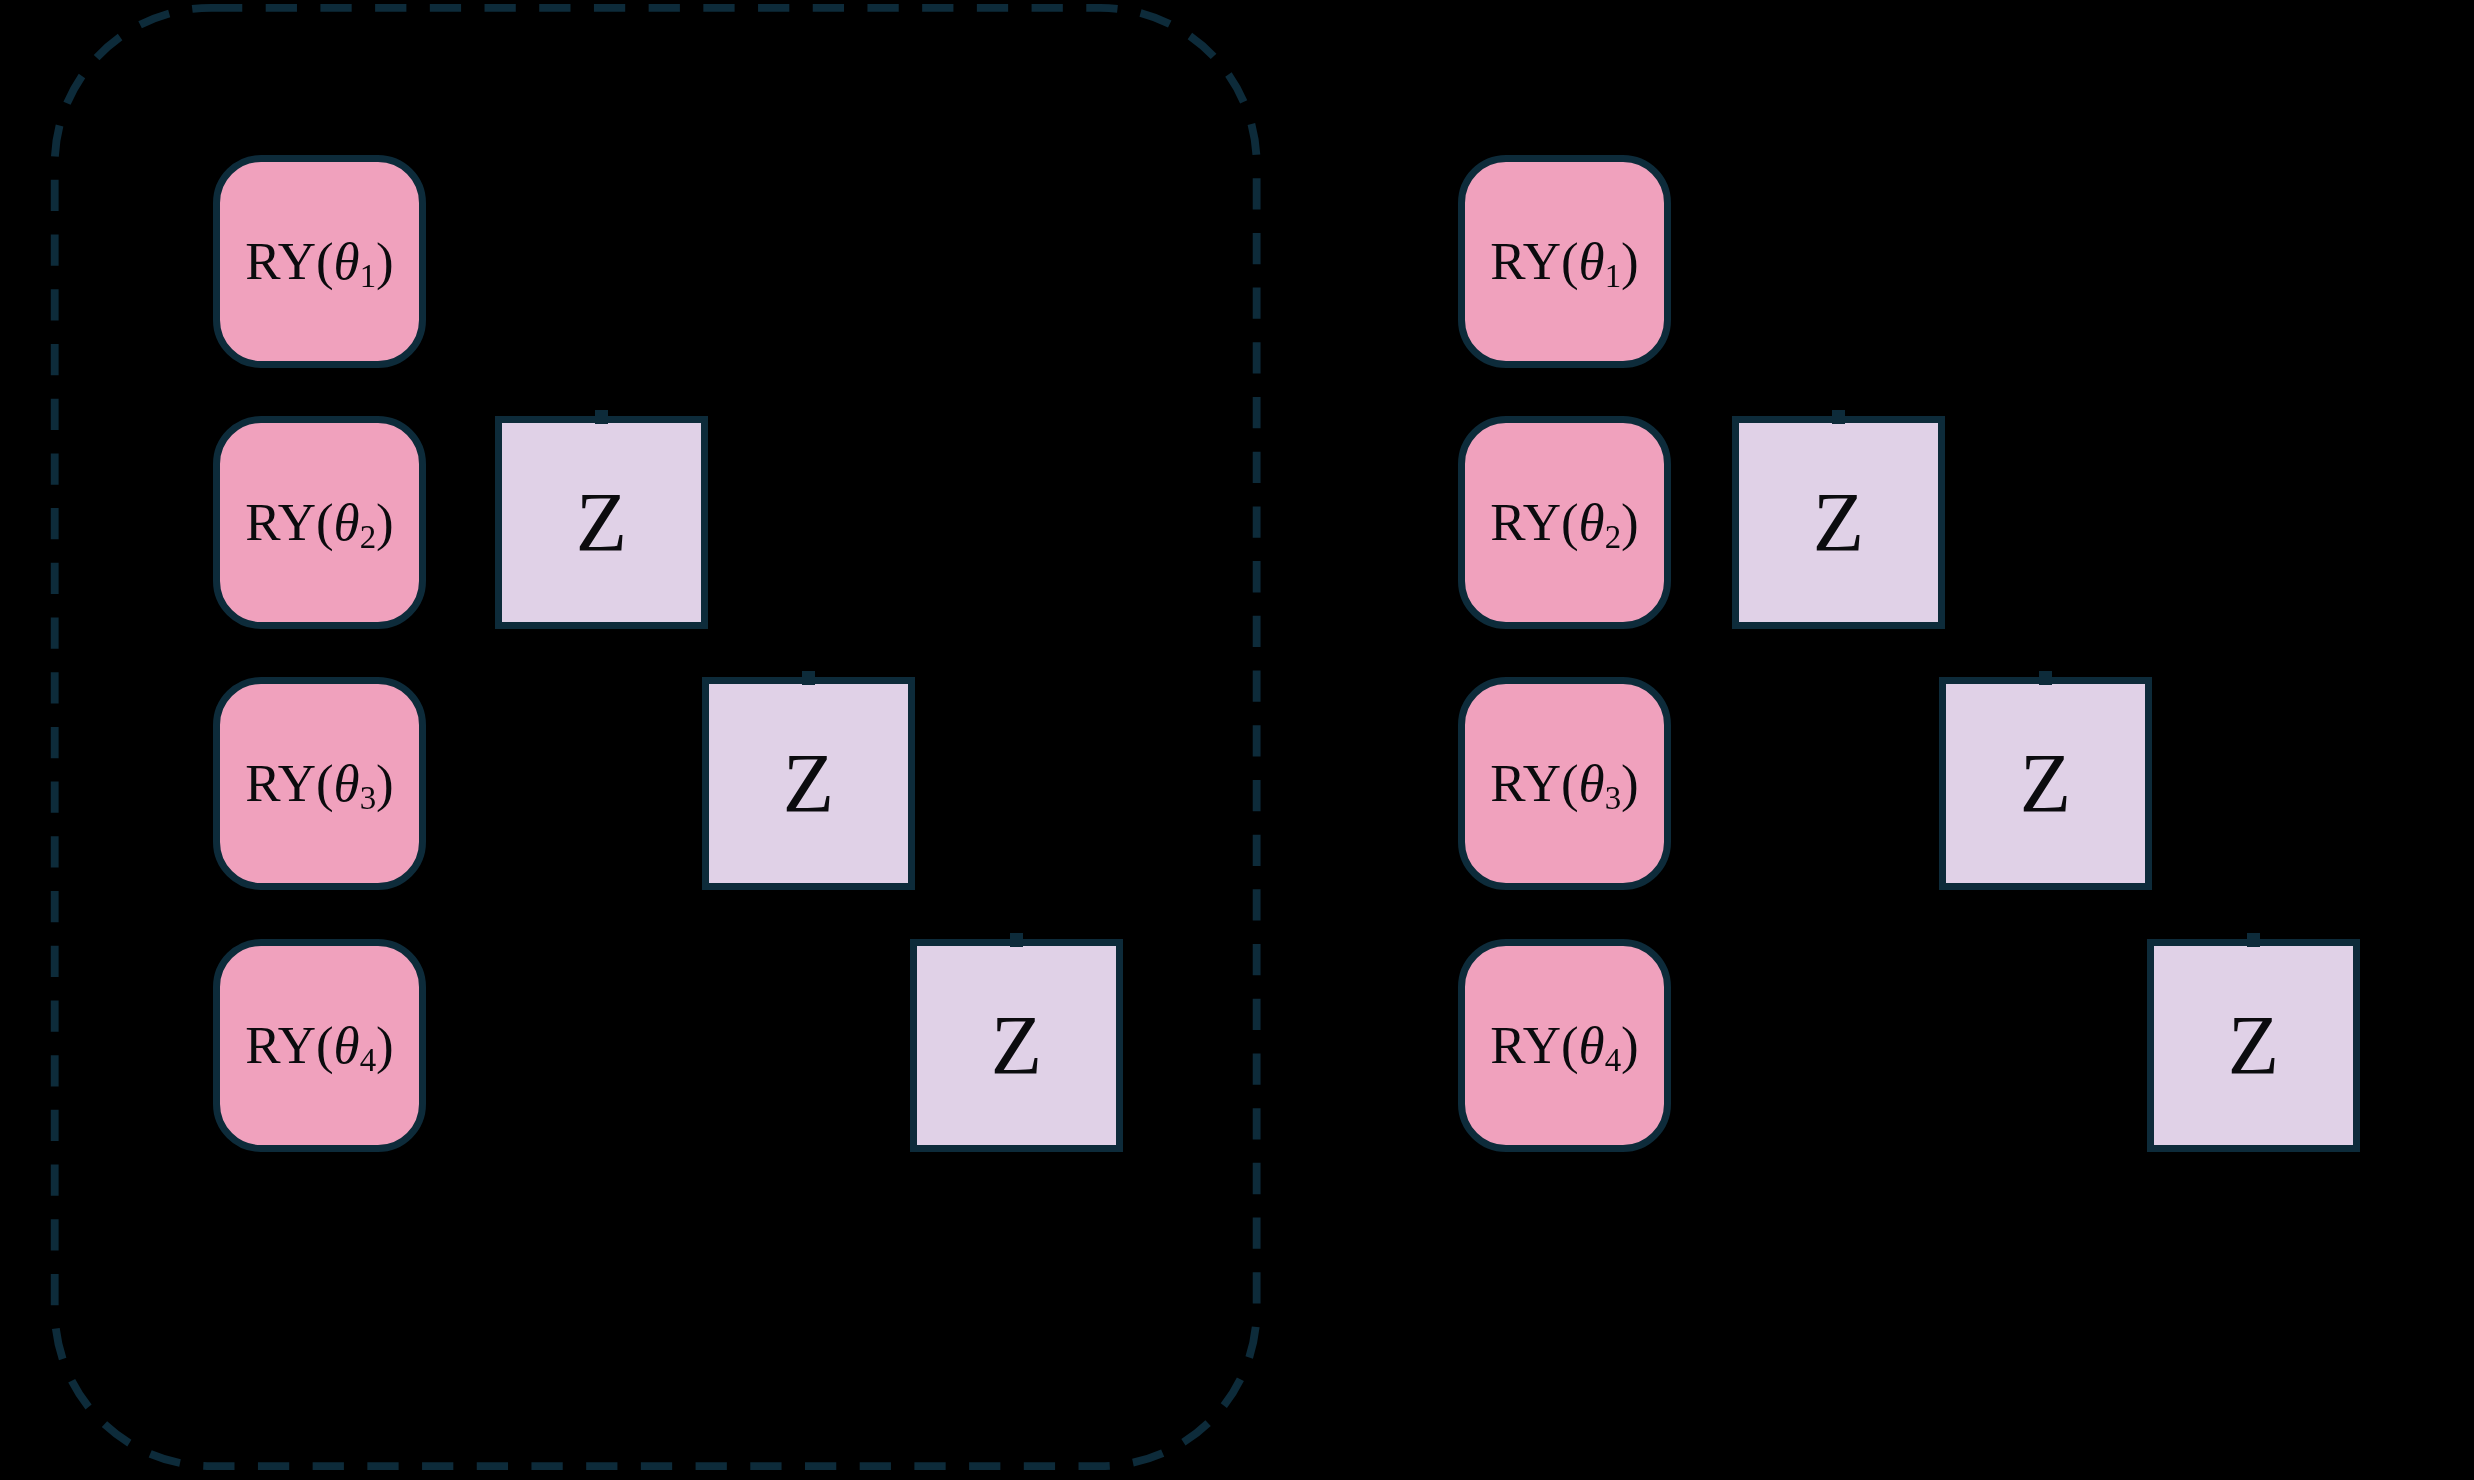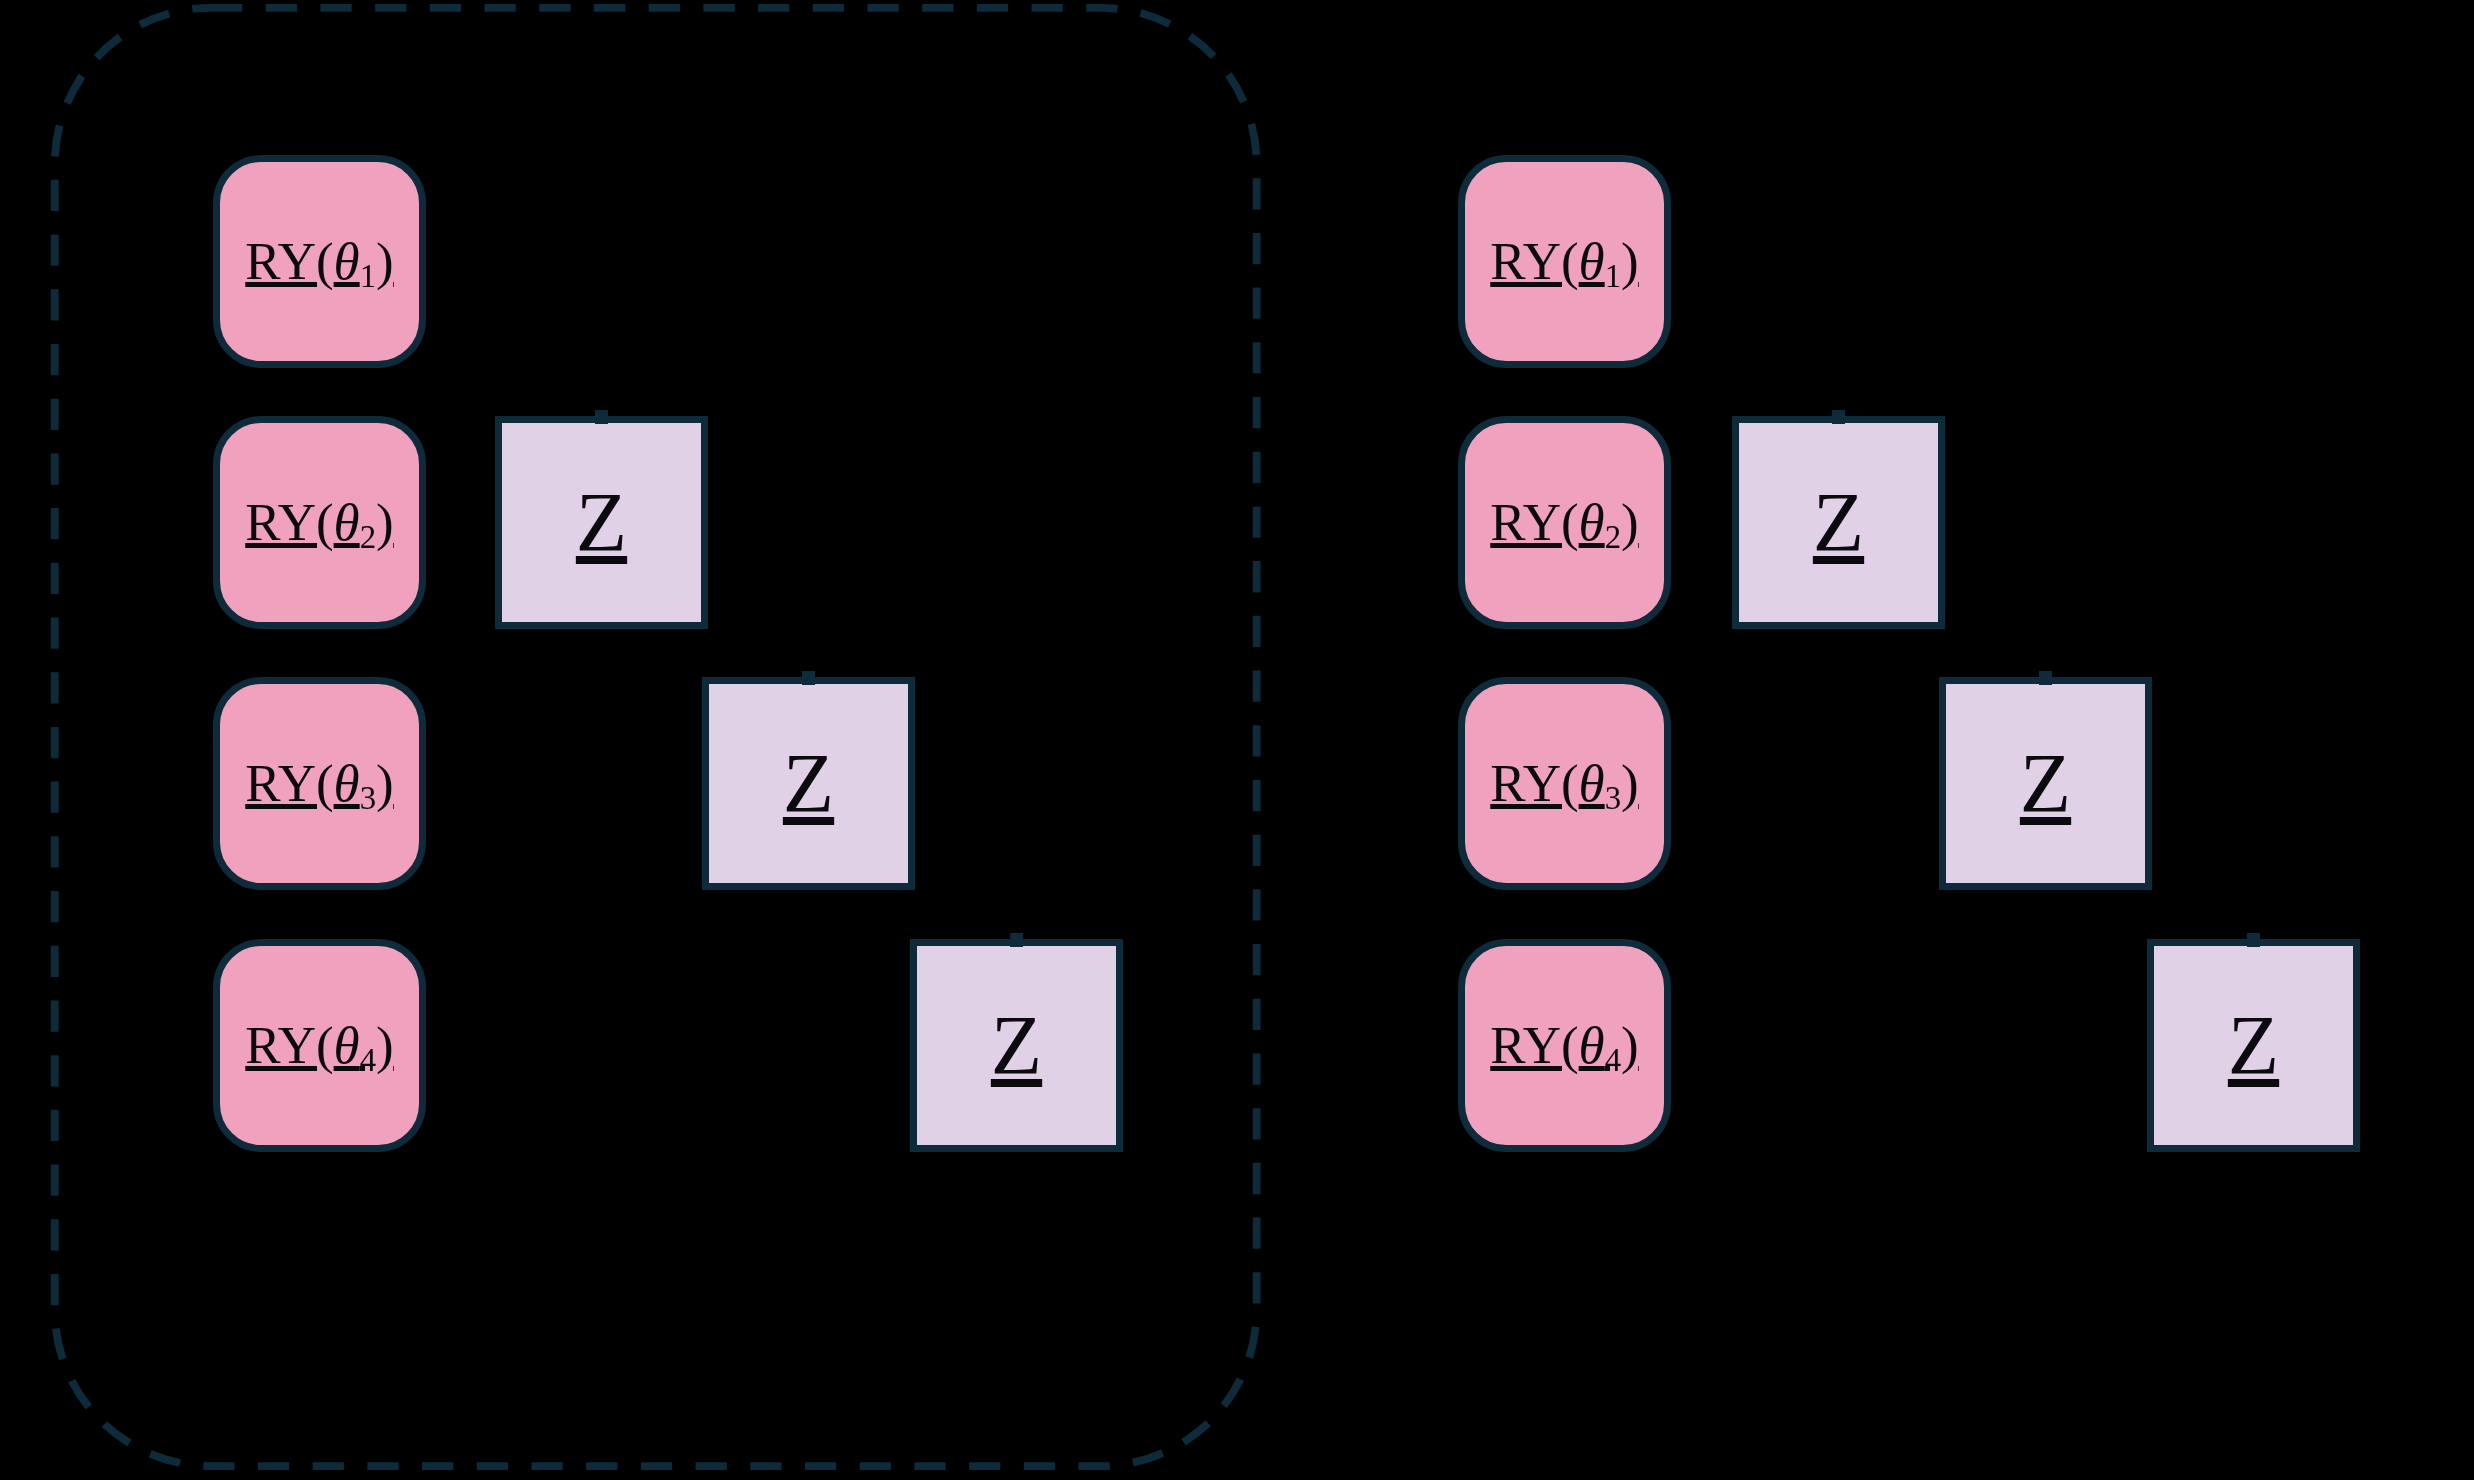--- a/index.html
+++ b/index.html
@@ -30,21 +30,20 @@
   .gate {
     position: absolute;
     width: 213px;
     height: 213px;
     box-sizing: border-box;
     border: 7px solid var(--border, #0d2b3a);
     display: flex;
     align-items: center;
     justify-content: center;
     color: var(--text, #0b0b0e);
-    text-decoration: underline;
   }
   .gate.ry {
     background: var(--ry-fill, #f0a1bd);
     border-radius: 48px;
   }
   .gate.z {
     background: var(--z-fill, #e0d1e7);
     border-radius: 0;
   }
   .ry .lbl {

